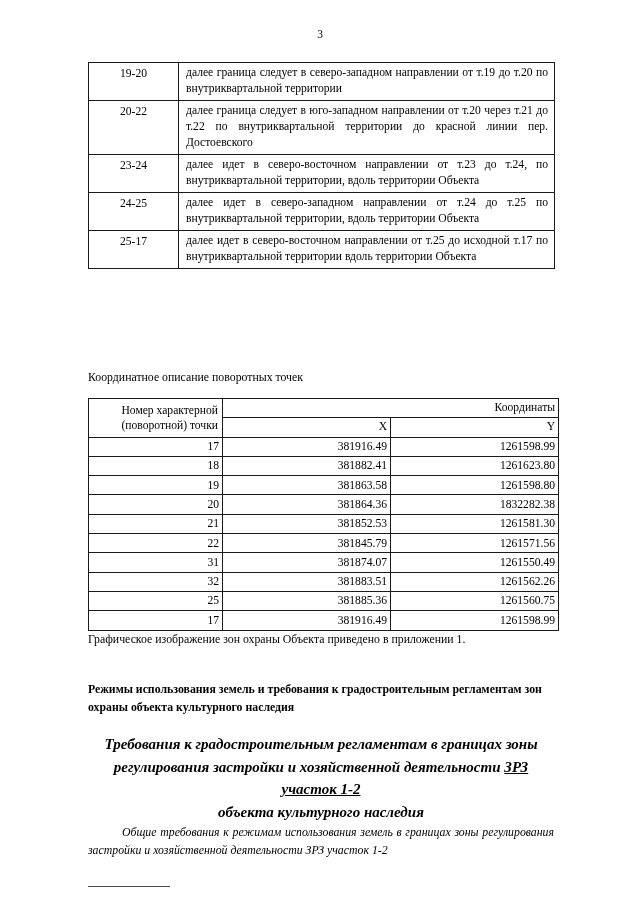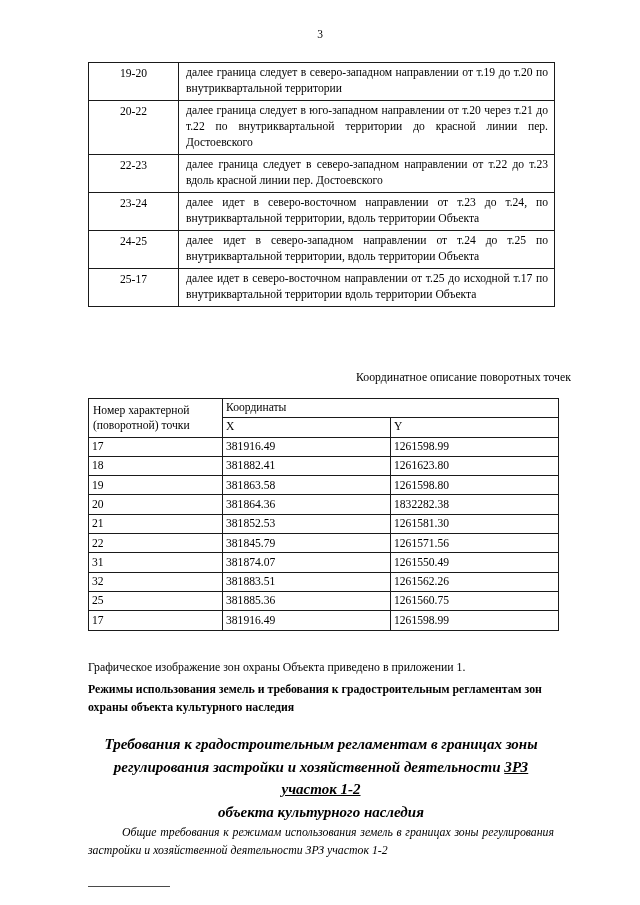--- a/index.html
+++ b/index.html
@@ -71,54 +71,54 @@
     text-align: justify;
     text-align-last: left;
     hyphens: none;
     padding-left: 7px;
     padding-right: 6px;
   }
 
   
   .caption {
     position: absolute;
-    left: 17px;
-    width: 466px;
-    text-align: right;
+    left: 0;
+    width: 466px;
+    text-align: left;
     font-size: 11.8px;
   }
   #coords-caption { top: 370px; }
 
   
   #coords-table { position: absolute; top: 398px; left: 0; width: 470px; }
   #coords-table col.c-num { width: 134px; }
   #coords-table col.c-x  { width: 168px; }
   #coords-table col.c-y  { width: 168px; }
   #coords-table td {
-    text-align: left;
+    text-align: right;
     vertical-align: middle;
     padding: 1px 3px 2px 3px;
     line-height: 1.32;
     font-size: 11.6px;
   }
   #coords-table td.hdr-num {
     padding: 2px 4px;
     line-height: 1.3;
   }
   #coords-table td.data { padding: 1.5px 3px; }
 
   
   .para {
     position: absolute;
     left: 0;
     width: 466px;
     font-size: 11.8px;
     line-height: 1.45;
   }
-  #appendix-note { top: 631px; text-align: left; margin-top: 28px; }
+  #appendix-note { top: 631px; text-align: left; }
 
   .heading-bold {
     position: absolute;
     left: 0;
     width: 466px;
     text-align: left;
     font-weight: bold;
     font-size: 11.8px;
     line-height: 1.55;
   }
@@ -174,24 +174,20 @@
         <col class="c-desc">
       </colgroup>
       <tbody>
         <tr>
           <td class="seg">19-20</td>
           <td class="desc">далее граница следует в северо-западном направлении от т.19 до т.20 по внутриквартальной территории</td>
         </tr>
         <tr>
           <td class="seg">20-22</td>
           <td class="desc">далее граница следует в юго-западном направлении от т.20 через т.21 до т.22 по внутриквартальной территории до красной линии пер. Достоевского</td>
-        </tr>
-        <tr>
-          <td class="seg">22-23</td>
-          <td class="desc">далее граница следует в северо-западном направлении от т.22 до т.23 вдоль красной линии пер. Достоевского</td>
         </tr>
         <tr>
           <td class="seg">23-24</td>
           <td class="desc">далее идет в северо-восточном направлении от т.23 до т.24, по внутриквартальной территории, вдоль территории Объекта</td>
         </tr>
         <tr>
           <td class="seg">24-25</td>
           <td class="desc">далее идет в северо-западном направлении от т.24 до т.25 по внутриквартальной территории, вдоль территории Объекта</td>
         </tr>
         <tr>

